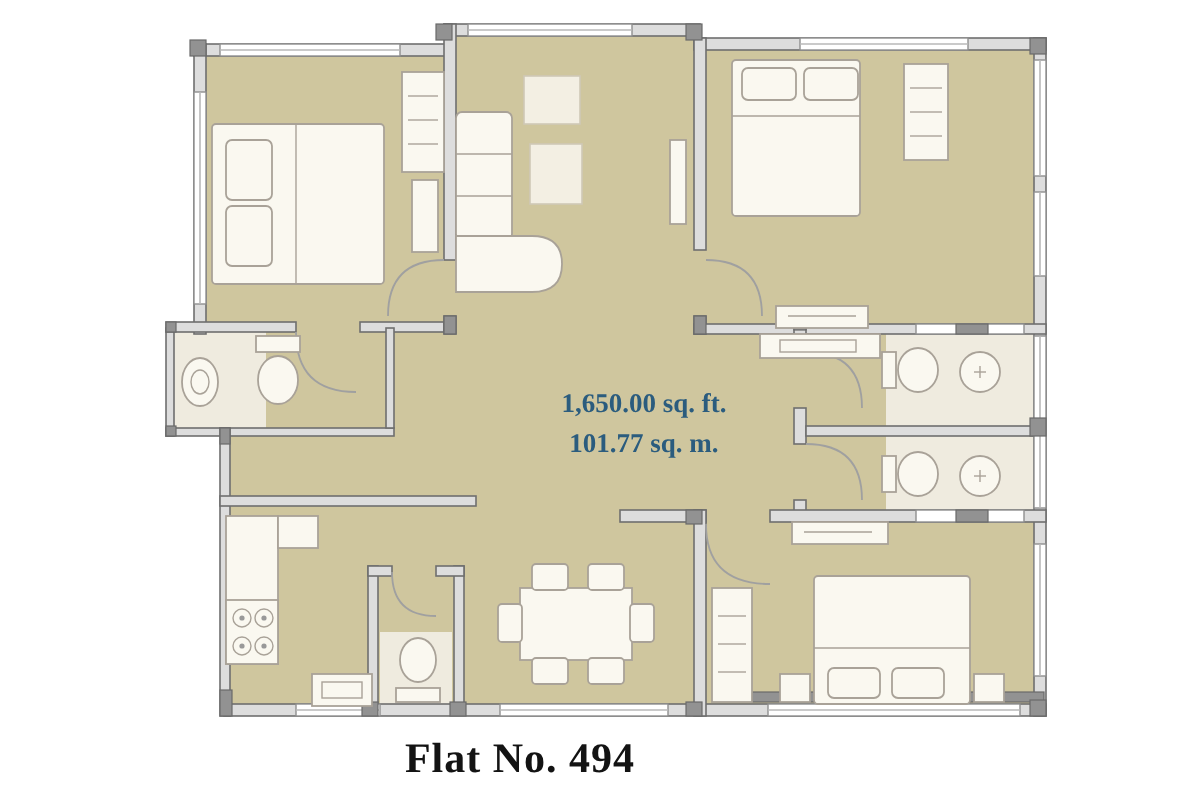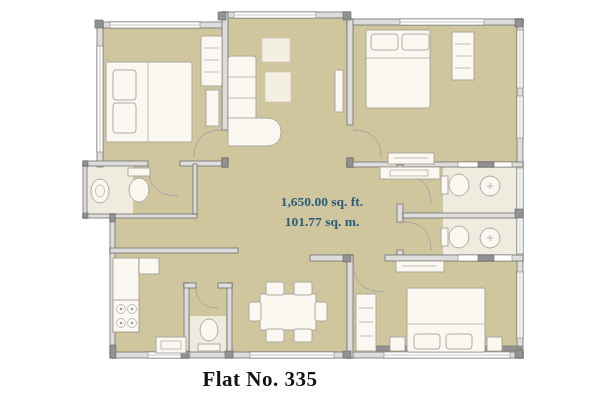--- a/index.html
+++ b/index.html
@@ -243,14 +243,14 @@
         <line class="fixline" x1="359" y1="322" x2="373" y2="322"></line>
         <line class="fixline" x1="359" y1="336" x2="373" y2="336"></line>
     </g>
   </svg>
 
   <div class="area-label">
     <div>1,650.00 sq. ft.</div>
     <div>101.77 sq. m.</div>
   </div>
 
-  <div class="plan-title">Flat No. 335</div>
+  <div class="plan-title">Flat No. 494</div>
 </div>
 
 </body></html>

